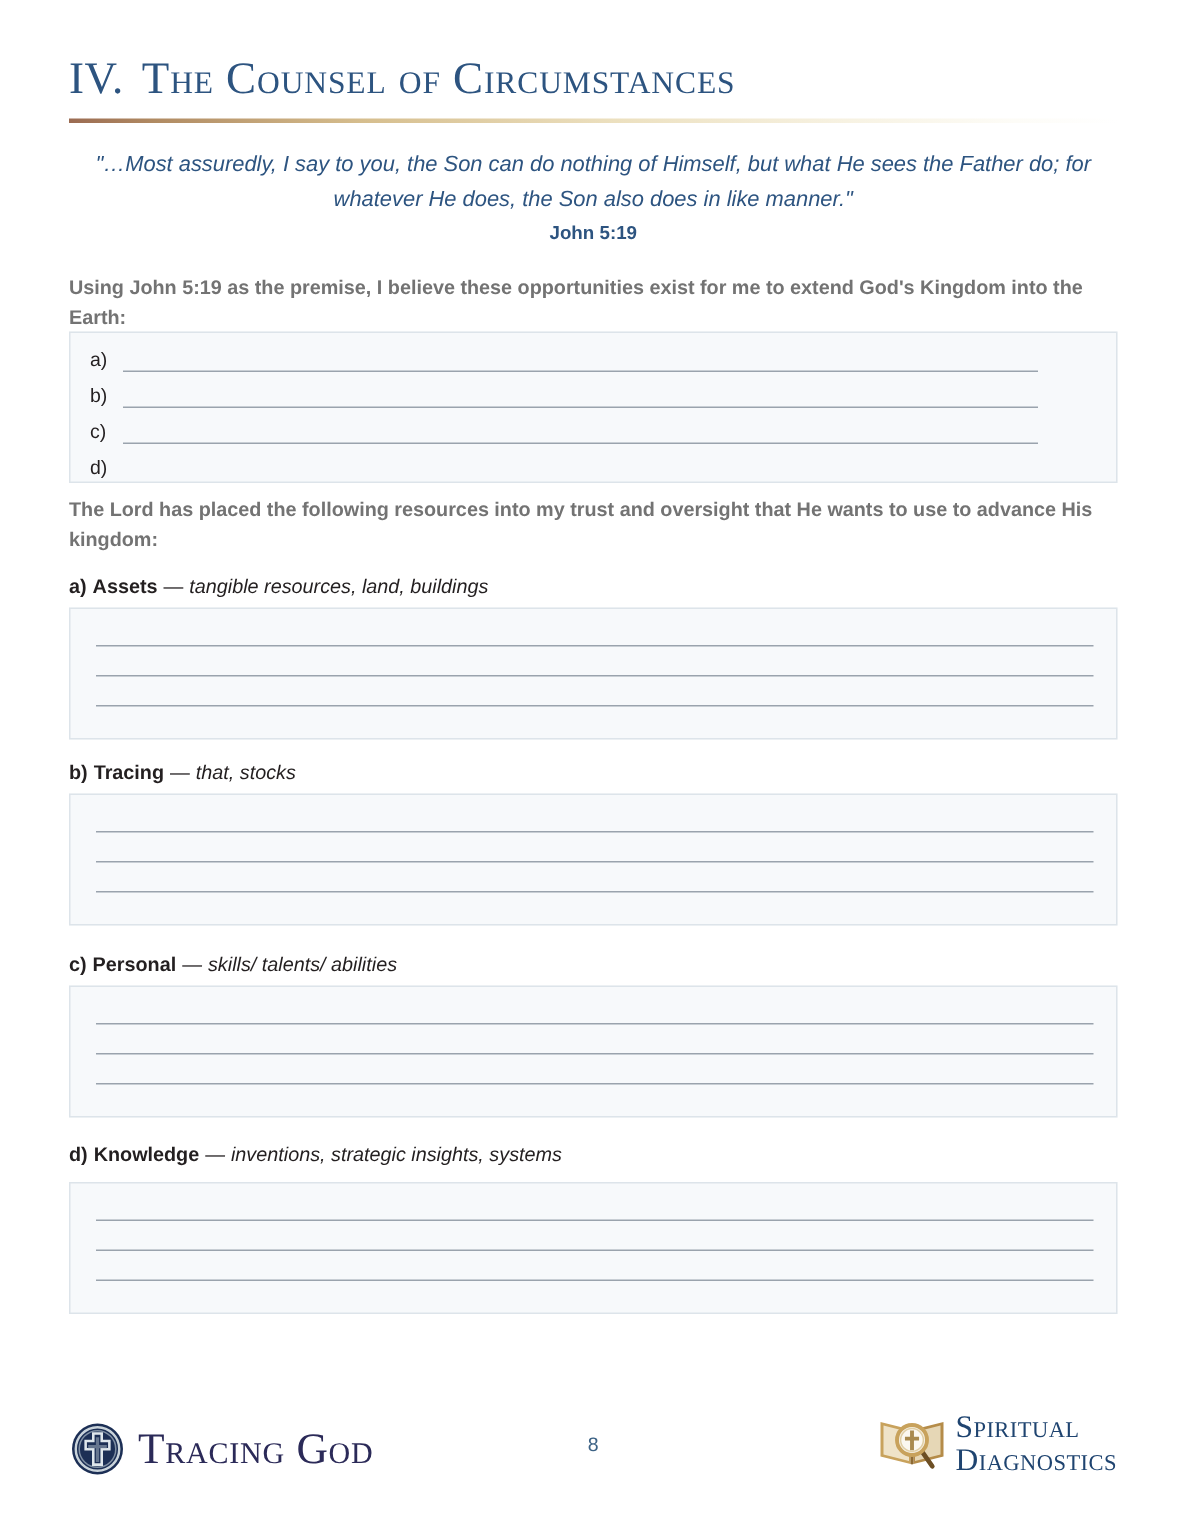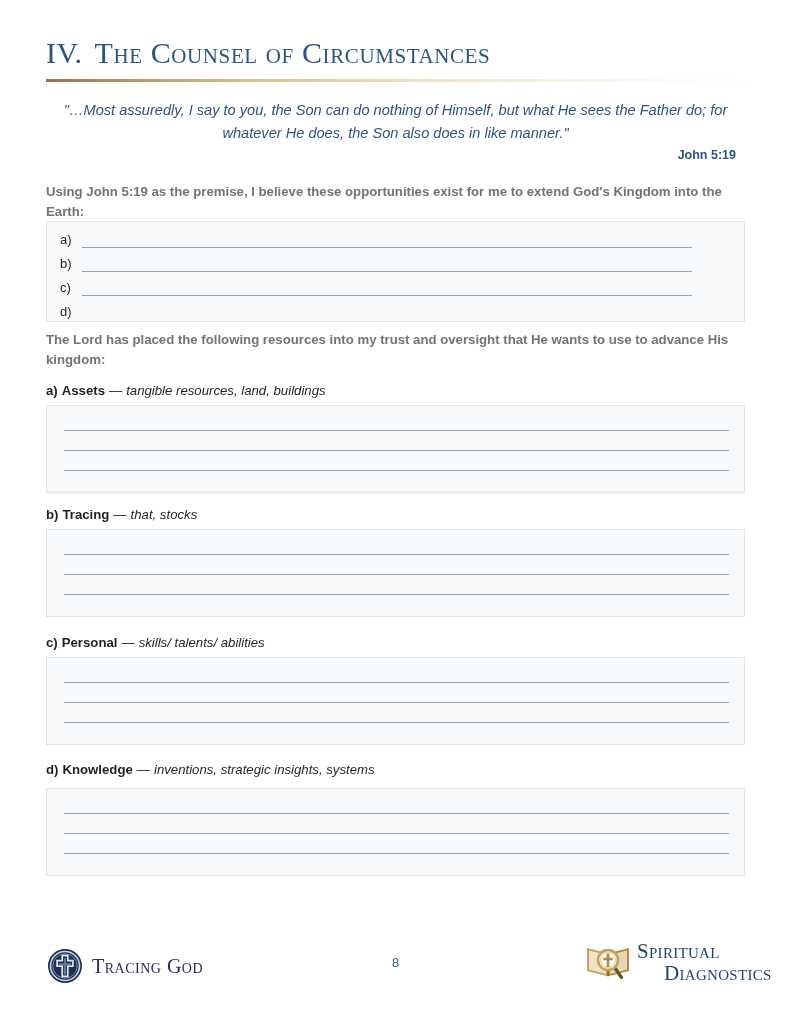--- a/index.html
+++ b/index.html
@@ -61,21 +61,21 @@
     font-style: italic;
     font-size: 14.6px;
     line-height: 23px;
     color: #2d5480;
   }
   .quote-ref {
     position: absolute;
     left: 55px;
     top: 148px;
     width: 681px;
-    text-align: right;
+    text-align: center;
     font-weight: bold;
     font-size: 12.5px;
     color: #2d5480;
   }
 
   
   .prompt {
     position: absolute;
     font-weight: bold;
     font-size: 13.2px;
@@ -155,21 +155,21 @@
     align-items: center;
   }
   .tg-emblem {
     width: 36px;
     height: 36px;
     flex: 0 0 36px;
   }
   .tg-text {
     margin-left: 9px;
     font-family: "Liberation Serif", "DejaVu Serif", serif;
-    font-size: 20px;
+    font-size: 29px;
     line-height: 27px;
     font-variant: small-caps;
     letter-spacing: 0.5px;
     color: #2b2a58;
     white-space: nowrap;
   }
 
   .page-number {
     position: absolute;
     left: 0;
@@ -196,21 +196,21 @@
   .sd-text {
     margin-left: 4px;
     font-family: "Liberation Serif", "DejaVu Serif", serif;
     font-variant: small-caps;
     color: #1f4470;
     line-height: 22px;
     letter-spacing: 0.3px;
     white-space: nowrap;
   }
   .sd-line1 { font-size: 21px; display: block; }
-  .sd-line2 { font-size: 21px; display: block; margin-left: 27px; }
+  .sd-line2 { font-size: 21px; display: block; }
 </style>
 </head>
 <body>
 
 <div class="page">
 
   <div class="title">
     <span class="numeral">IV.</span><span class="gap"></span><span>The Counsel of Circumstances</span>
   </div>
   <div class="rule"></div>

